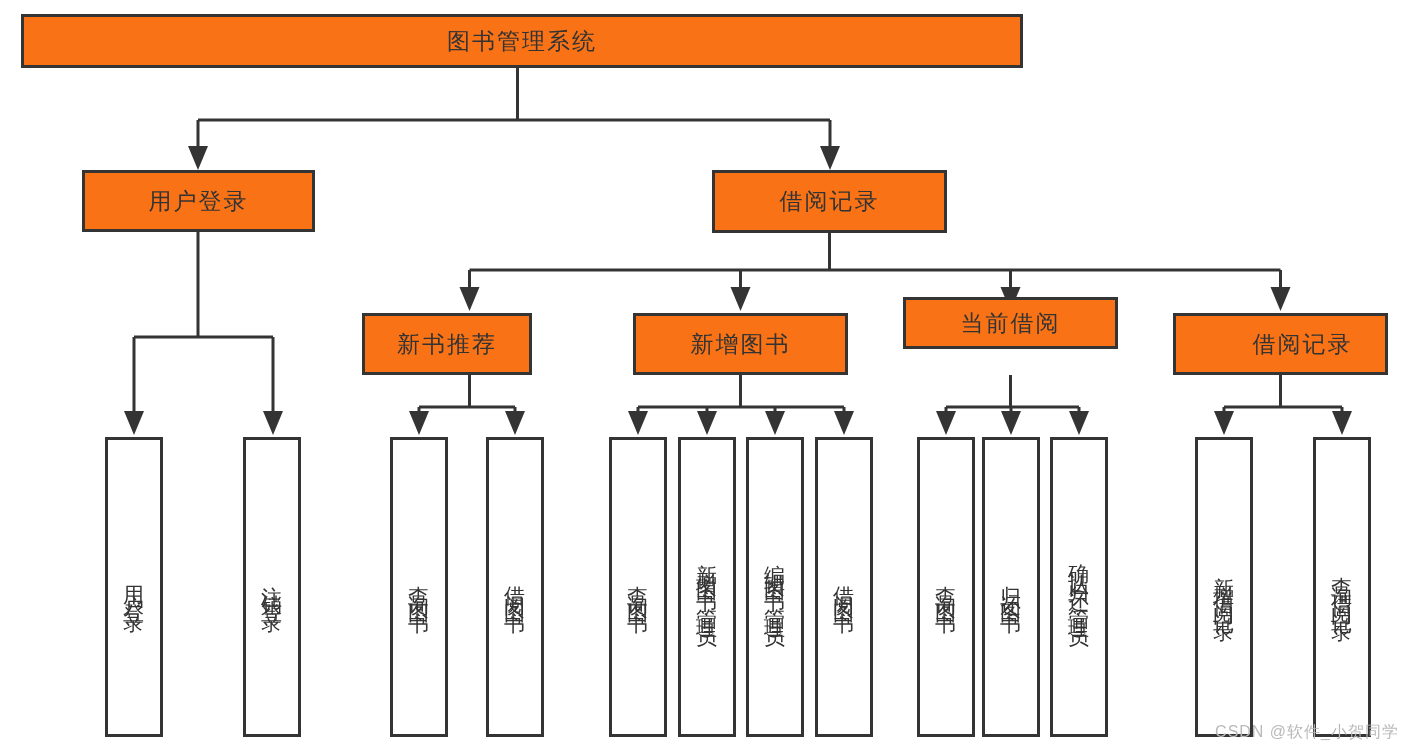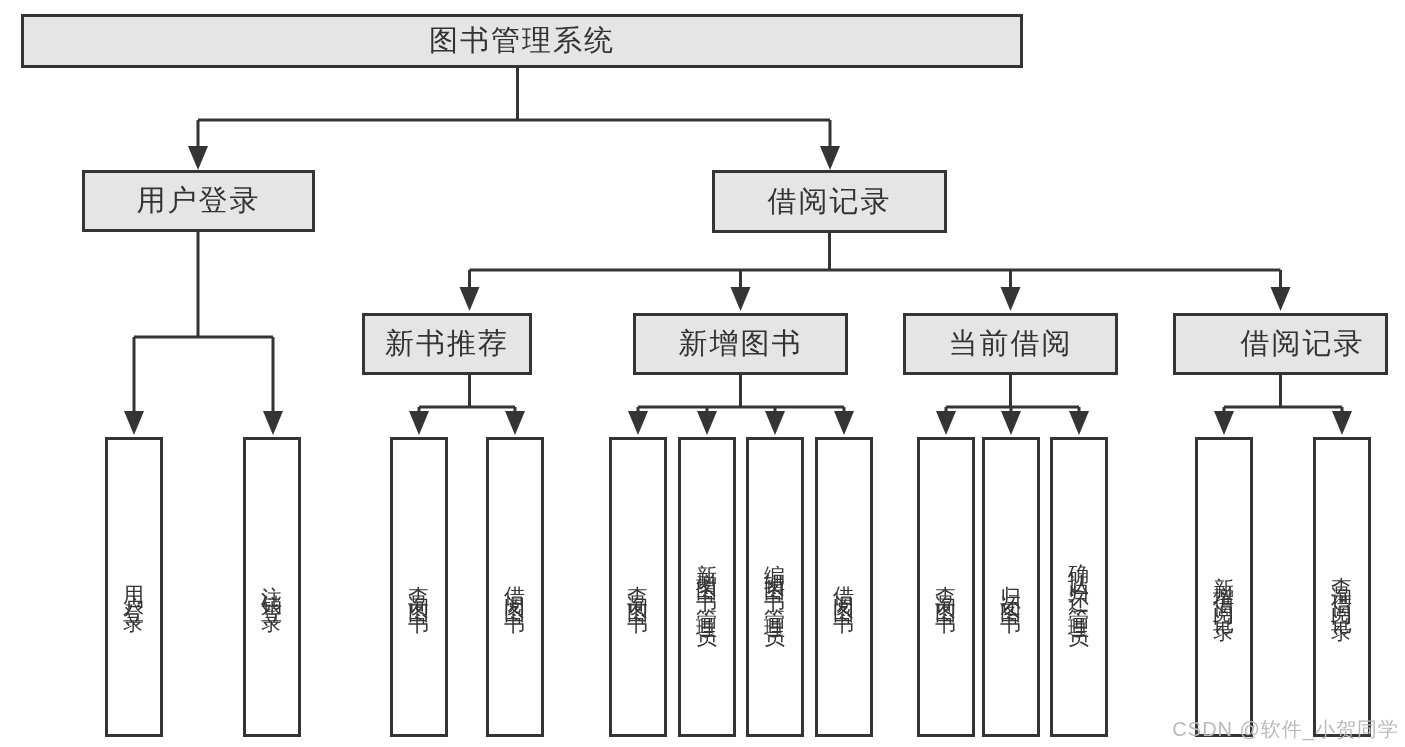--- a/index.html
+++ b/index.html
@@ -17,23 +17,23 @@
     font-family:"Liberation Sans","DejaVu Sans",sans-serif;
   }
   svg.connectors{
     position:absolute;left:0;top:0;width:1405px;height:747px;
     pointer-events:none;
   }
   .hbox{
     position:absolute;
     box-sizing:border-box;
     border:3px solid var(--line);
-    background:#e5e5e5;
+    background:#f97316;
     display:flex;align-items:center;justify-content:center;
-    font-size:29px;letter-spacing:2px;color:var(--text);
+    font-size:23px;letter-spacing:2px;color:var(--text);
     white-space:nowrap;
   }
   .vbox{
     position:absolute;
     box-sizing:border-box;
     top:437px;width:58px;height:300px;
     border:3px solid var(--line);
     background:#fff;
     display:flex;align-items:center;justify-content:center;
   }
@@ -41,21 +41,21 @@
     writing-mode:vertical-rl;
     text-orientation:mixed;
     font-size:21px;
     letter-spacing:9px;
     line-height:1;
     color:var(--text);
   }
   .watermark{
     position:absolute;
     right:6px;bottom:4px;
-    font-size:20px;letter-spacing:1px;
+    font-size:16px;letter-spacing:1px;
     color:var(--wm);
     white-space:nowrap;
   }
 </style>
 </head>
 <body>
 
 <div class="canvas">
 
   <svg class="connectors" viewBox="0 0 1405 747">
@@ -98,21 +98,21 @@
     </g>
   </svg>
 
   <div class="hbox" style="left:21px;top:14px;width:1002px;height:54px;">图书管理系统</div>
 
   <div class="hbox" style="left:82px;top:170px;width:233px;height:62px;">用户登录</div>
   <div class="hbox" style="left:712px;top:170px;width:235px;height:63px;">借阅记录</div>
 
   <div class="hbox" style="left:362px;top:313px;width:170px;height:62px;">新书推荐</div>
   <div class="hbox" style="left:633px;top:313px;width:215px;height:62px;">新增图书</div>
-  <div class="hbox" style="left:903px;top:313px;width:215px;height:62px;">当前借阅</div>
+  <div class="hbox" style="left:903px;top:297px;width:215px;height:52px;">当前借阅</div>
   <div class="hbox" style="left:1173px;top:313px;width:215px;height:62px;padding-left:44px;">借阅记录</div>
 
   <div class="vbox" style="left:105px;">
     <span>用户登录</span>
   </div>
   <div class="vbox" style="left:243px;">
     <span>注销登录</span>
   </div>
 
   <div class="vbox" style="left:390px;">

